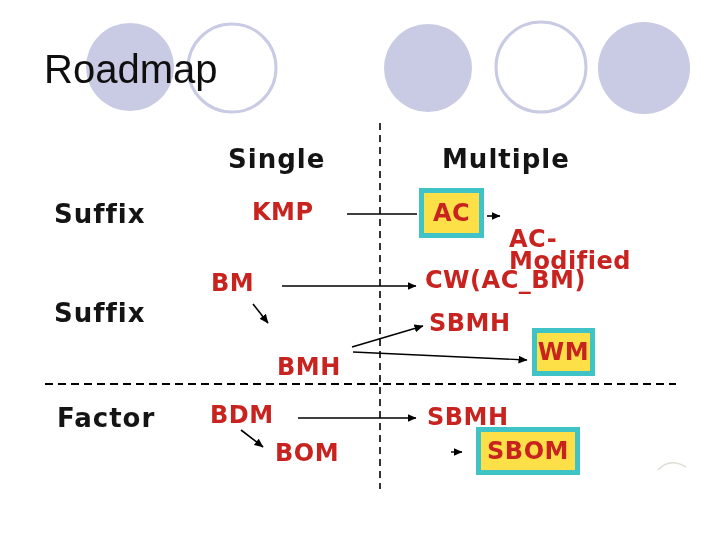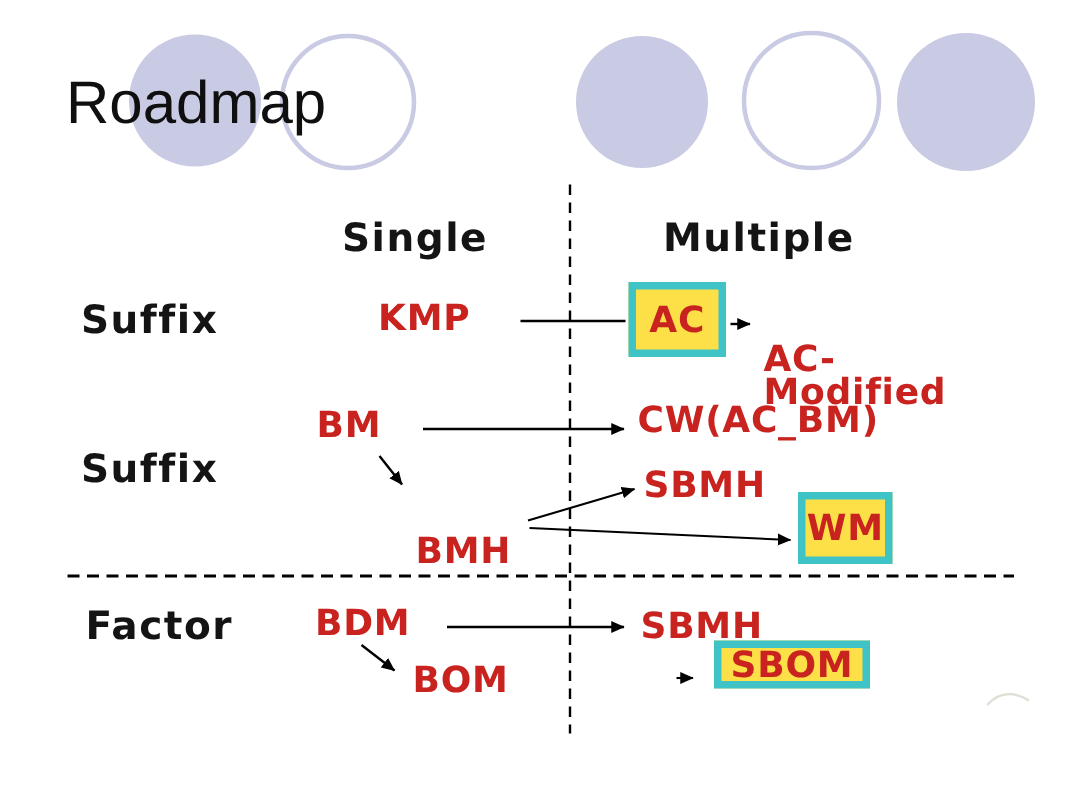--- a/index.html
+++ b/index.html
@@ -89,17 +89,17 @@
   <div class="node" style="left:210px;top:403px;">BDM</div>
   <div class="node" style="left:427px;top:405px;">SBMH</div>
   <div class="node" style="left:275px;top:441px;">BOM</div>
 
   <div class="tealbox" style="left:419px;top:188px;width:65px;height:50px;">
     <span class="node">AC</span>
   </div>
   <div class="tealbox" style="left:532px;top:316px;width:63px;height:48px;margin-top:12px;">
     <span class="node">WM</span>
   </div>
-  <div class="tealbox" style="left:476px;top:427px;width:104px;height:32px;">
+  <div class="tealbox" style="left:476px;top:427px;width:104px;height:48px;">
     <span class="node">SBOM</span>
   </div>
 
 </div>
 
 </body></html>

